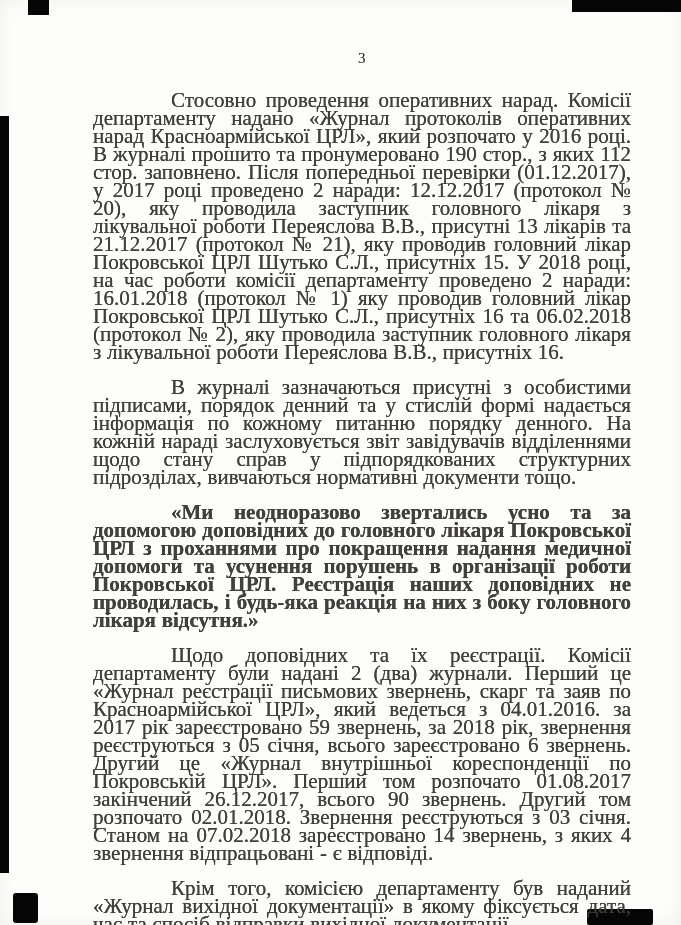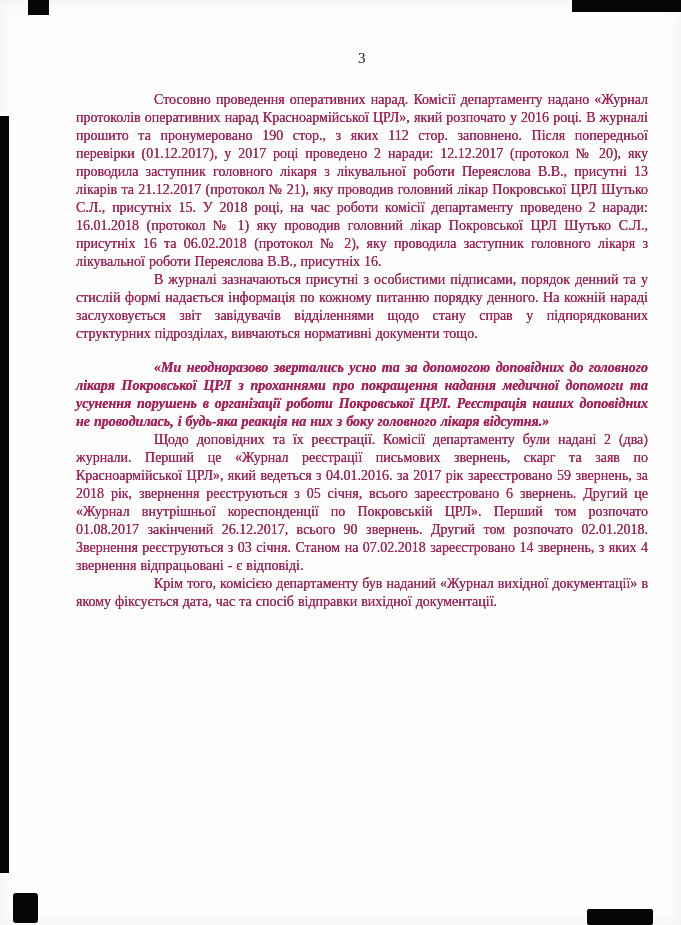--- a/index.html
+++ b/index.html
@@ -23,32 +23,31 @@
     width: 572px;
     color: #16130f;
   }
   .page-number {
     text-align: center;
     font-size: 15px;
     margin: 0 0 24px 0;
     letter-spacing: 0.5px;
   }
   p.para {
-    margin: 0;
-    font-size: 14px;
+    margin: 17px;
+    font-size: 21px;
     line-height: 18px;
     text-align: justify;
     text-indent: 78px;
-    color: #be185d;
+    color: #404040;
     text-shadow: 0 0 0.45px rgba(21,18,14,0.85);
     word-spacing: 0.5px;
   }
   p.quote {
     font-weight: bold;
-    font-style: italic;
     margin-top: 16px;
   }
   .artifact {
     position: absolute;
     background: #060606;
   }
   .a-top-left    { left: 28px;  top: 0;     width: 21px;  height: 15px; }
   .a-top-right   { left: 572px; top: 0;     width: 109px; height: 12px; }
   .a-left-bar    { left: 0;     top: 116px; width: 9px;   height: 757px; }
   .a-bottom-left { left: 13px;  top: 893px; width: 25px;  height: 30px; border-radius: 3px; }

